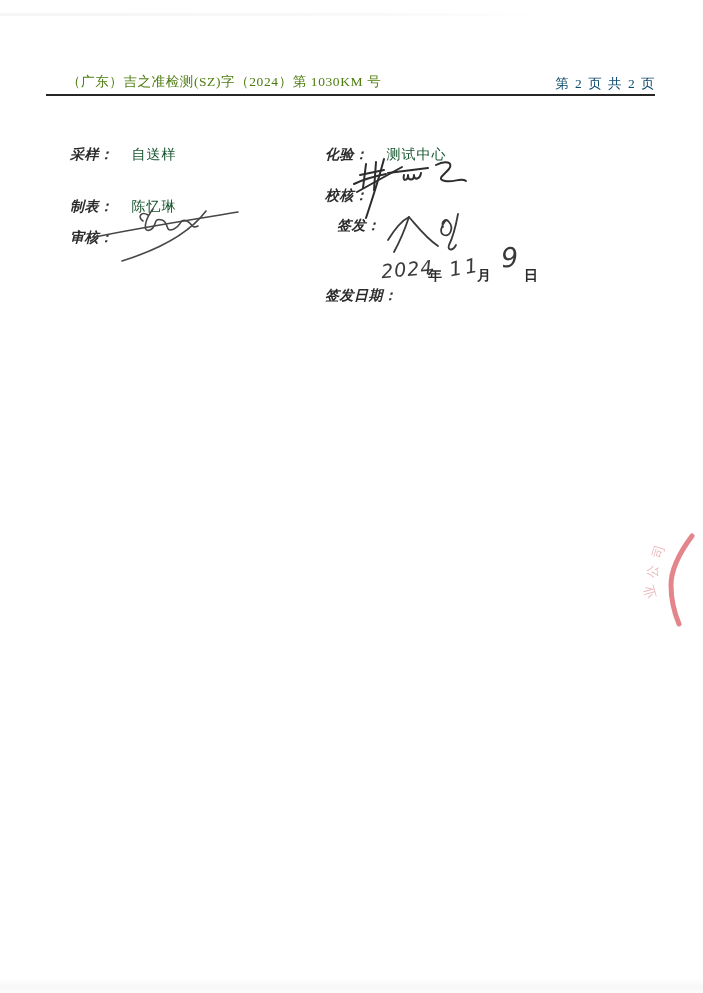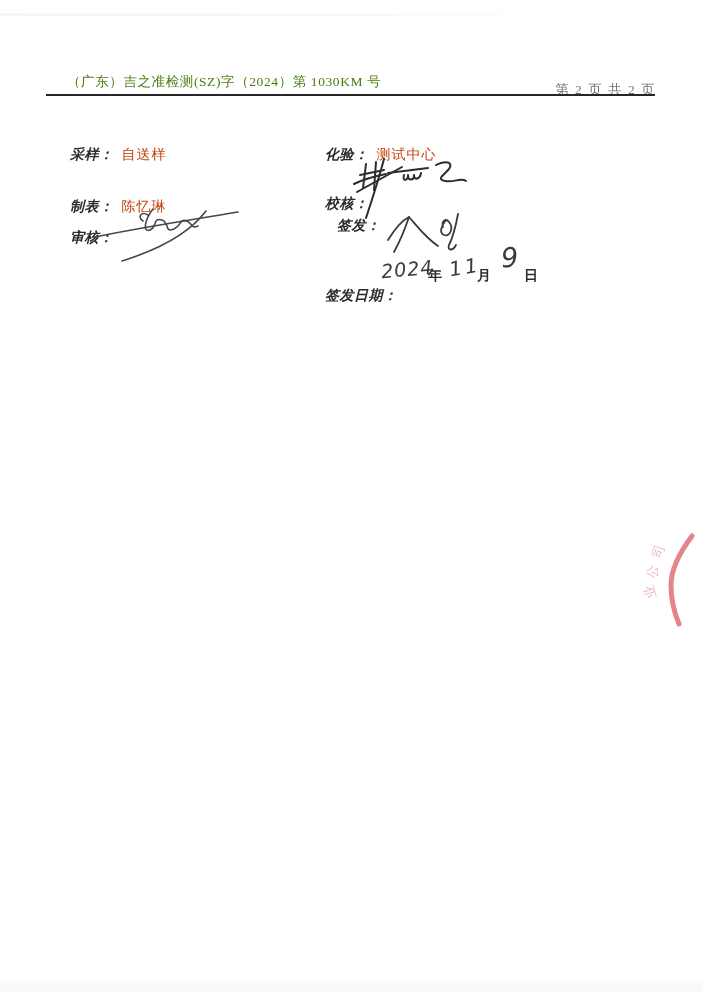--- a/index.html
+++ b/index.html
@@ -25,41 +25,41 @@
     background: linear-gradient(to bottom, rgba(0,0,0,0), rgba(120,120,120,0.06) 60%, rgba(120,120,120,0.03));
   }
 
   
   .header-left {
     left: 67px; top: 73px;
     font-size: 13.5px; letter-spacing: 0.6px; color: #4d7c0f;
     white-space: nowrap;
   }
   .header-right {
-    top: 81px; right: 47px;
-    font-size: 13.5px; letter-spacing: 1.5px; color: #737373;
+    top: 75px; right: 47px;
+    font-size: 13.5px; letter-spacing: 1.5px; color: #0c4a6e;
     white-space: nowrap;
     text-align: center;
   }
   .header-rule {
     left: 46px; top: 94px; width: 609px; height: 2px;
     background: #262626;
   }
 
   
   .field {
     font-size: 14px; line-height: 17px; white-space: nowrap; color: #2b2b2b;
   }
   .field .lbl { font-weight: bold; letter-spacing: 0.5px; font-style: italic; }
-  .field .val { margin-left: 8px; letter-spacing: 1px; color: #c2410c; }
+  .field .val { margin-left: 18px; letter-spacing: 1px; color: #14532d; }
 
   .row-sampling   { left: 70px;  top: 146px; }
   .row-assay      { left: 325px; top: 146px; text-align: right; }
   .row-tabulation { left: 70px;  top: 198px; }
-  .row-check      { left: 325px; top: 195px; }
+  .row-check      { left: 325px; top: 187px; }
   .row-review     { left: 70px;  top: 229px; text-align: center; }
   .row-issue      { left: 325px; top: 217px; margin-left: 12px; }
   .row-issuedate  { left: 325px; top: 267px; margin-top: 20px; }
 
   .date-unit { font-size: 14px; font-weight: bold; color: #2b2b2b; }
   .u-year  { left: 428px; top: 267px; }
   .u-month { left: 477px; top: 267px; }
   .u-day   { left: 524px; top: 267px; }
 
   

